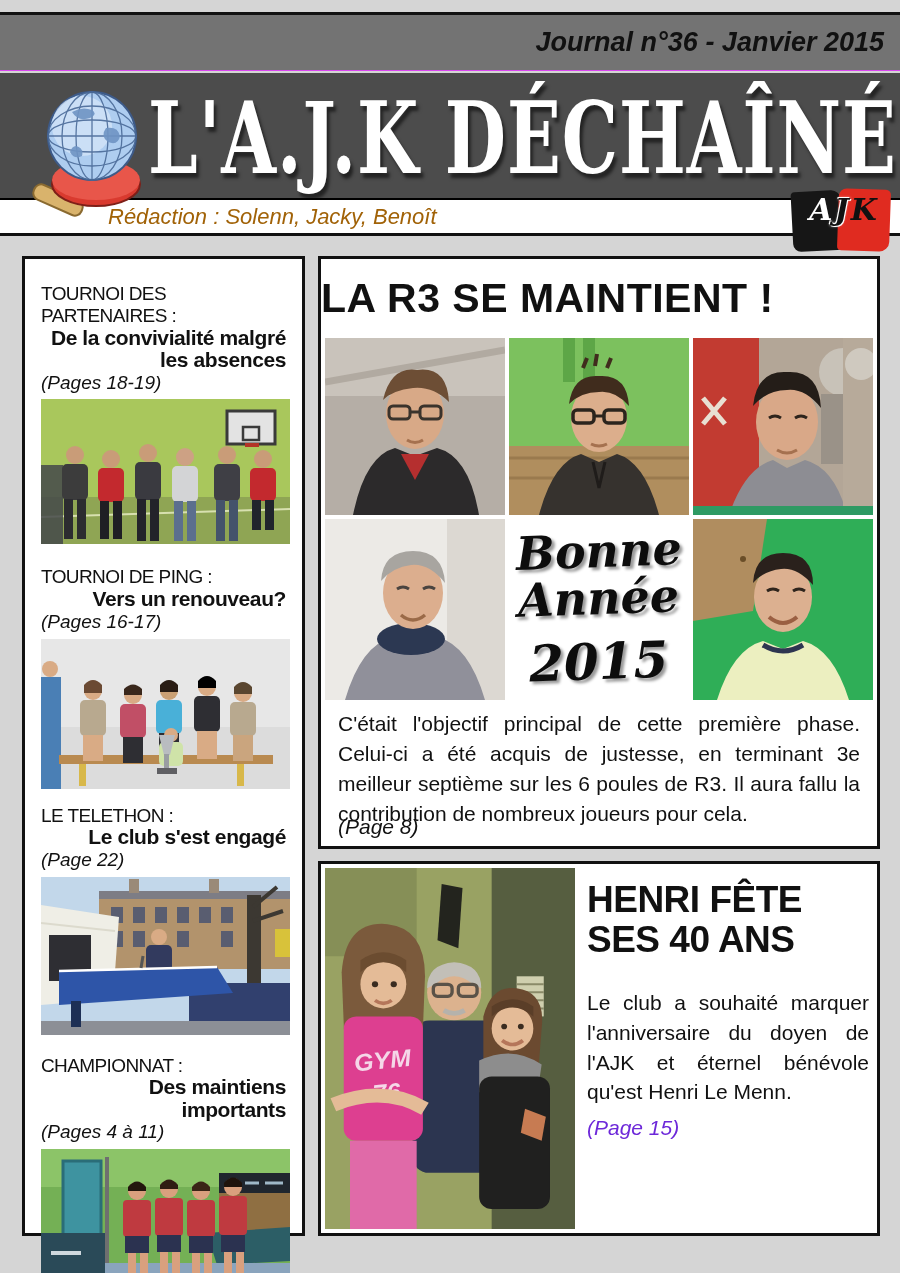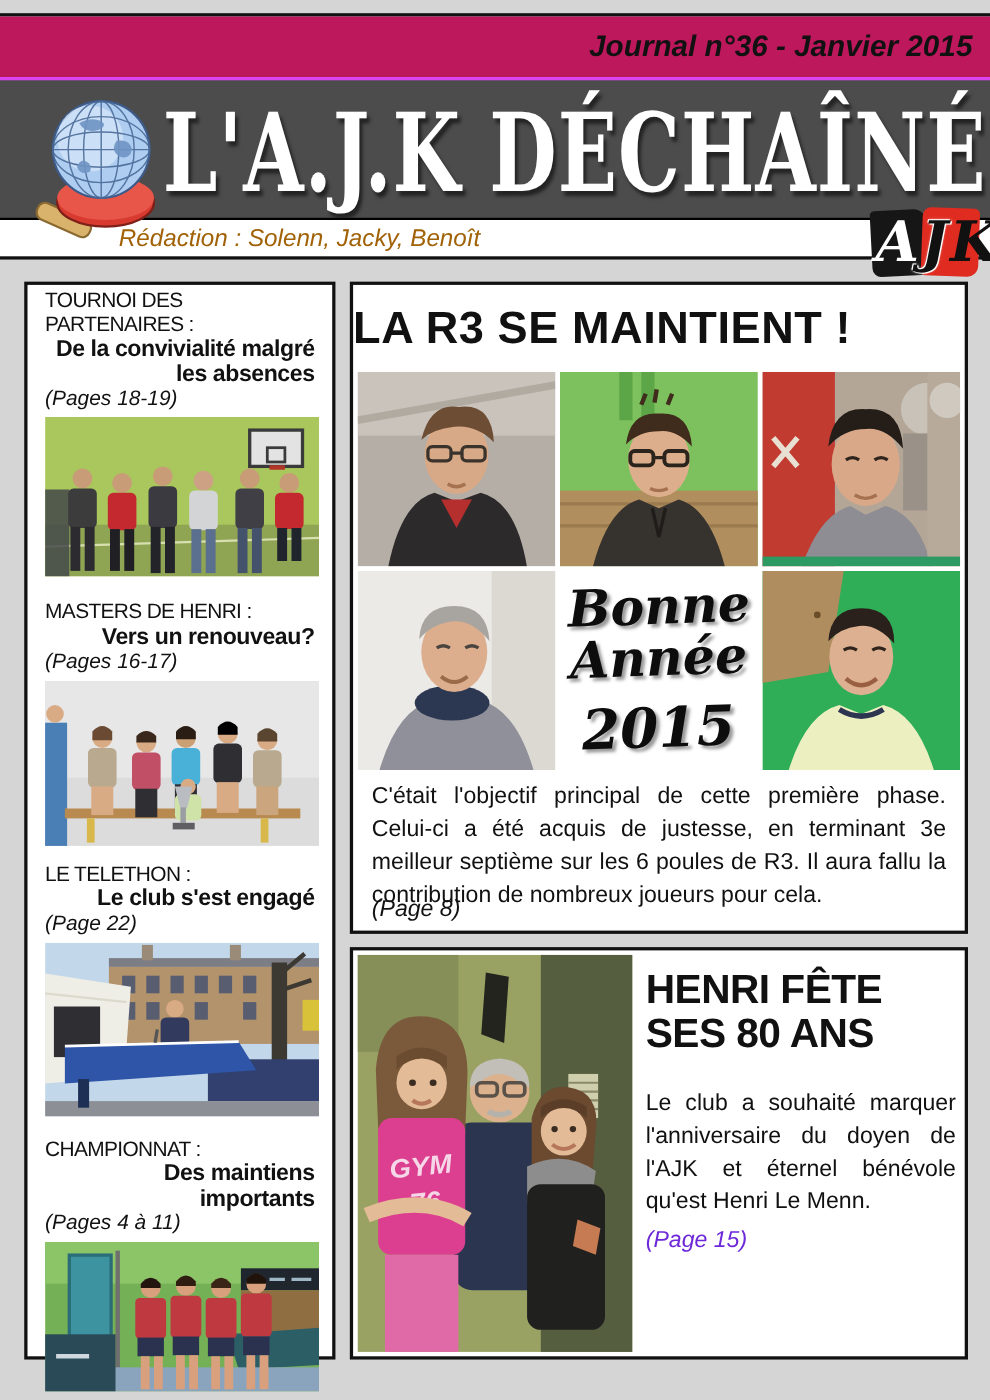--- a/index.html
+++ b/index.html
@@ -1,41 +1,41 @@
 <!DOCTYPE html>
 <html><head>
 <meta charset="utf-8">
 <style>
   html,body{margin:0;padding:0;}
   body{width:900px;height:1273px;background:#d5d5d5;font-family:"Liberation Sans",sans-serif;position:relative;overflow:hidden;}
   .abs{position:absolute;}
 
   
   .strip-top{left:0;top:0;width:900px;height:12px;background:#d5d5d5;border-bottom:3px solid #111;}
-  .strip-issue{left:0;top:15px;width:900px;height:55px;background:#be185d;border-bottom:5px solid #d946ef;}
+  .strip-issue{left:0;top:15px;width:900px;height:55px;background:#737373;border-bottom:1px solid #d946ef;}
   .issue-line{position:absolute;right:16px;top:12px;font-size:27px;font-weight:bold;font-style:italic;color:#111;letter-spacing:0px;}
   .banner{left:0;top:73px;width:900px;height:125px;background:#4c4c4c;border-bottom:2px solid #000;}
   .banner-title{position:absolute;left:148px;top:8px;color:#fff;font-family:"DejaVu Serif",serif;font-weight:bold;font-size:76px;white-space:nowrap;transform:scale(.93,1.3);transform-origin:left top;letter-spacing:1px;text-shadow:3px 4px 3px rgba(0,0,0,.55);}
   .strip-redaction{left:0;top:200px;width:900px;height:33px;background:#fff;border-bottom:3px solid #111;}
   .redaction-line{position:absolute;left:72px;top:4px;font-size:22px;font-style:italic;color:#a16207;margin-left:36px;}
 
   
   .globe-logo{left:24px;top:84px;width:130px;height:148px;z-index:5;}
   
   .ajk-logo{left:792px;top:189px;width:100px;height:64px;z-index:6;}
   .ajk-black{position:absolute;left:0;top:2px;width:50px;height:60px;background:#161616;transform:rotate(-3deg);border-radius:4px 10px 6px 8px;}
   .ajk-red{position:absolute;left:46px;top:0;width:52px;height:62px;background:#e02b20;transform:rotate(2deg);border-radius:8px 5px 10px 4px;}
-  .ajk-letters{position:absolute;left:4px;top:6px;width:96px;text-align:center;font-family:"DejaVu Serif",serif;font-style:italic;font-weight:bold;font-size:51px;letter-spacing:2px;line-height:1;}
+  .ajk-letters{position:absolute;left:4px;top:6px;width:96px;text-align:center;font-family:"DejaVu Serif",serif;font-style:italic;font-weight:bold;font-size:30px;letter-spacing:2px;line-height:1;}
   .ajk-letters .la{color:#fff;}
   .ajk-letters .lj{color:#111;text-shadow:0 0 3px #fff,1px 1px 0 #fff,-1px -1px 0 #fff;}
   .ajk-letters .lk{color:#111;}
 
   
   .panel{background:#fff;border:3px solid #111;box-sizing:border-box;}
-  .panel-sidebar{left:22px;top:256px;width:283px;height:980px;padding:4px 16px;}
+  .panel-sidebar{left:22px;top:256px;width:283px;height:980px;padding:24px 16px;}
   .panel-main{left:318px;top:256px;width:562px;height:593px;}
   .panel-henri{left:318px;top:861px;width:562px;height:375px;}
 
   
   .sb-kicker{font-size:19px;color:#111;letter-spacing:-0.6px;line-height:1.15;}
   .sb-headline{font-size:21px;font-weight:bold;color:#111;letter-spacing:-0.4px;line-height:1.07;text-align:right;}
   .sb-pages{font-size:19px;font-style:italic;color:#111;line-height:1.2;margin-bottom:5px;}
   .sb-photo{width:249px;display:block;}
   .sb-item1 .sb-photo{height:145px;margin-bottom:22px;}
   .sb-item2 .sb-photo{height:150px;margin-bottom:16px;}
@@ -151,21 +151,21 @@
           <circle cx="222" cy="60" r="9" fill="#c99c78"></circle>
             <rect x="209" y="69" width="26" height="33" rx="5" fill="#c3292e"></rect>
             <rect x="211" y="101" width="9" height="30" fill="#20242c"></rect>
             <rect x="224" y="101" width="9" height="30" fill="#20242c"></rect>
         </g>
       </svg>
     </span>
   </div>
 
   <div class="sb-item2">
-    <div class="sb-kicker">MASTERS DE HENRI :</div>
+    <div class="sb-kicker">TOURNOI DE PING :</div>
     <div class="sb-headline">Vers un renouveau?</div>
     <div class="sb-pages">(Pages 16-17)</div>
     <span class="sb-photo" aria-label="Group of women seated on a bench around a silver trophy">
       <svg viewBox="0 0 249 150" preserveAspectRatio="none">
         <rect width="249" height="150" fill="#dcdcdc"></rect>
         <rect width="249" height="88" fill="#e7e7e7"></rect>
         <rect x="0" y="38" width="20" height="112" fill="#4a7fb5"></rect>
           <circle cx="9" cy="30" r="8" fill="#d9ab85"></circle>
         <rect x="18" y="116" width="214" height="9" fill="#b98a50"></rect>
         <rect x="38" y="125" width="7" height="22" fill="#d8b84a"></rect>
@@ -418,17 +418,17 @@
         <circle cx="94" cy="79" r="1.4" fill="#3a2c20"></circle>
       <path d="M85 86 q5 4 10 0" stroke="#b5765a" stroke-width="1.8" fill="none"></path>
       <path d="M74 96 q16 -8 30 2 l-2 14 q-14 -8 -28 0 z" fill="#8d8d8d"></path>
       <rect x="74" y="104" width="34" height="66" rx="6" fill="#20201f"></rect>
       <path d="M96 120 l10 4 l-2 12 l-10 -4 z" fill="#c77b52"></path>
     </svg>
   </div>
 
   <div class="henri-headline">
     <span>HENRI FÊTE</span><br>
-    <span>SES 80 ANS</span>
+    <span>SES 40 ANS</span>
   </div>
   <div class="henri-body">Le club a souhaité marquer l'anniversaire du doyen de l'AJK et éternel bénévole qu'est Henri Le Menn.</div>
   <div class="henri-pageref">(Page 15)</div>
 </div>
 
 </body></html>

